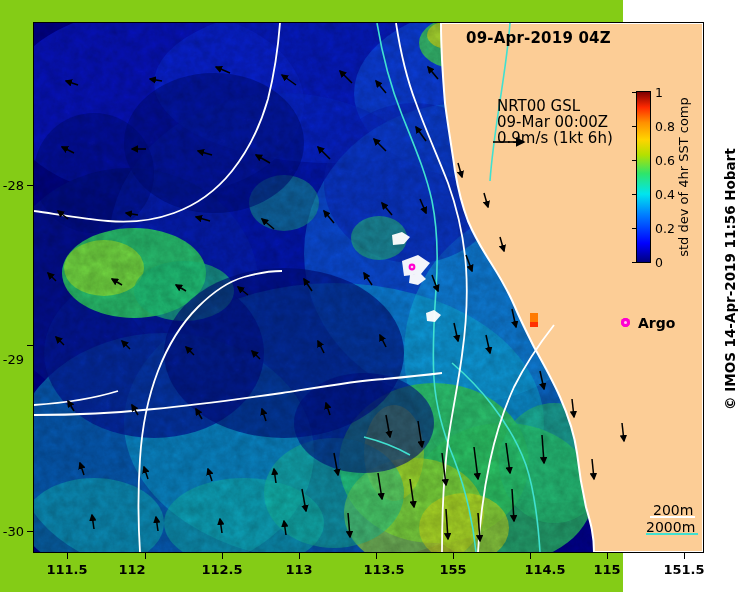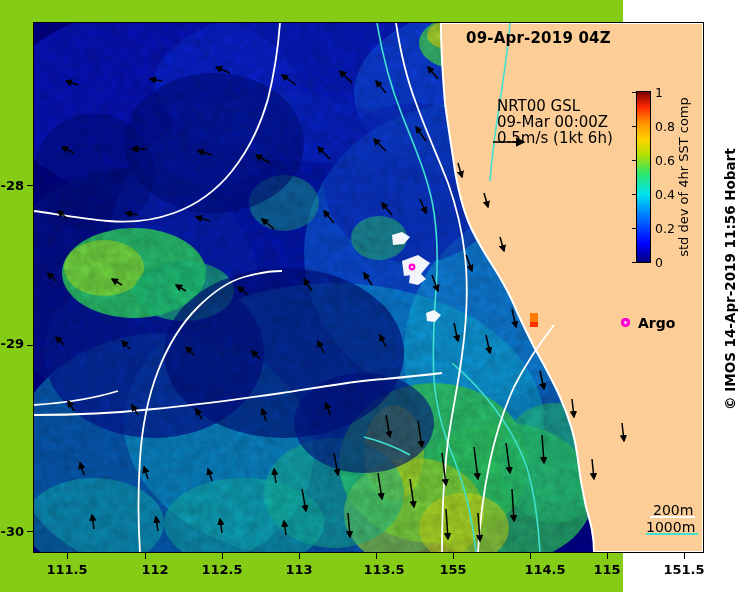--- a/index.html
+++ b/index.html
@@ -13,21 +13,21 @@
               border:1px solid #000;box-sizing:border-box;overflow:hidden;
               background:#0a1a8c;}
   .layer{position:absolute;left:0;top:0;width:669px;height:529px;}
 
   
   .tick{position:absolute;background:#000;}
   .xtick{width:1px;height:6px;top:553px;}
   .ytick{height:1px;width:6px;left:27px;}
   .xlab{position:absolute;top:562px;font-size:13px;font-weight:bold;color:#000;
         transform:translateX(-50%);white-space:nowrap;}
-  .ylab{position:absolute;left:24px;font-size:13px;font-weight:bold;color:#000;
+  .ylab{position:absolute;left:24px;font-size:13px;font-weight:normal;color:#000;
         transform:translate(-100%,-50%);white-space:nowrap;}
 
   
   .title{position:absolute;left:466px;top:29px;font-size:15px;font-weight:bold;
          color:#000;letter-spacing:.2px;white-space:nowrap;}
   .annot{position:absolute;left:485px;top:98px;font-size:15px;color:#000;
          line-height:16px;white-space:nowrap;margin-left:12px;}
   .refarrow{position:absolute;left:492px;top:137px;width:38px;height:10px;}
 
   
@@ -281,21 +281,21 @@
       <rect x="496" y="290" width="8" height="9" fill="#ff7a00"></rect>
       <rect x="496" y="299" width="8" height="5" fill="#ff3000"></rect>
     </svg>
   </div>
 
   <div class="title">09-Apr-2019 04Z</div>
 
   <div class="annot">
     <div>NRT00 GSL</div>
     <div>09-Mar 00:00Z</div>
-    <div>0.5m/s (1kt 6h)</div>
+    <div>0.9m/s (1kt 6h)</div>
   </div>
   <svg class="refarrow" viewBox="0 0 38 10">
     <defs>
       <marker id="ah2" markerWidth="6" markerHeight="6" refX="5" refY="3" orient="auto">
         <path d="M0,0 L6,3 L0,6 z" fill="#000"></path>
       </marker>
     </defs>
     <line x1="1" y1="5" x2="32" y2="5" stroke="#000" stroke-width="1.6" marker-end="url(#ah2)"></line>
   </svg>
 
@@ -312,45 +312,45 @@
   <div class="cblab" style="top:160px">0.6</div>
   <div class="cblab" style="top:126px">0.8</div>
   <div class="cblab" style="top:92px">1</div>
   <div class="cbtitle">std dev of 4hr SST comp</div>
 
   <div class="argo-marker"></div>
   <div class="argo-label">Argo</div>
 
   <div class="dlab" style="left:653px;top:502px">200m</div>
   <div class="dline" style="left:650px;top:516px;width:45px;background:#ffffff"></div>
-  <div class="dlab" style="left:646px;top:519px">1000m</div>
+  <div class="dlab" style="left:646px;top:519px">2000m</div>
   <div class="dline" style="left:646px;top:533px;width:52px;background:#40e0d0"></div>
 
   <div class="tick xtick" style="left:67px"></div>
   <div class="tick xtick" style="left:145px"></div>
   <div class="tick xtick" style="left:222px"></div>
   <div class="tick xtick" style="left:299px"></div>
   <div class="tick xtick" style="left:376px"></div>
   <div class="tick xtick" style="left:453px"></div>
   <div class="tick xtick" style="left:530px"></div>
   <div class="tick xtick" style="left:607px"></div>
   <div class="tick xtick" style="left:684px"></div>
 
   <div class="xlab" style="left:67px">111.5</div>
-  <div class="xlab" style="left:155px">112</div>
+  <div class="xlab" style="left:132px">112</div>
   <div class="xlab" style="left:222px">112.5</div>
   <div class="xlab" style="left:299px">113</div>
   <div class="xlab" style="left:384px">113.5</div>
   <div class="xlab" style="left:453px">155</div>
   <div class="xlab" style="left:545px">114.5</div>
   <div class="xlab" style="left:607px">115</div>
   <div class="xlab" style="left:684px">151.5</div>
 
   <div class="tick ytick" style="top:185px"></div>
   <div class="tick ytick" style="top:345px"></div>
   <div class="tick ytick" style="top:531px"></div>
   <div class="ylab" style="top:185px">-28</div>
-  <div class="ylab" style="top:343px">-29</div>
+  <div class="ylab" style="top:359px">-29</div>
   <div class="ylab" style="top:531px">-30</div>
 
   <div class="copyright">© IMOS 14-Apr-2019 11:56 Hobart</div>
 
 </div>
 
 </body></html>

